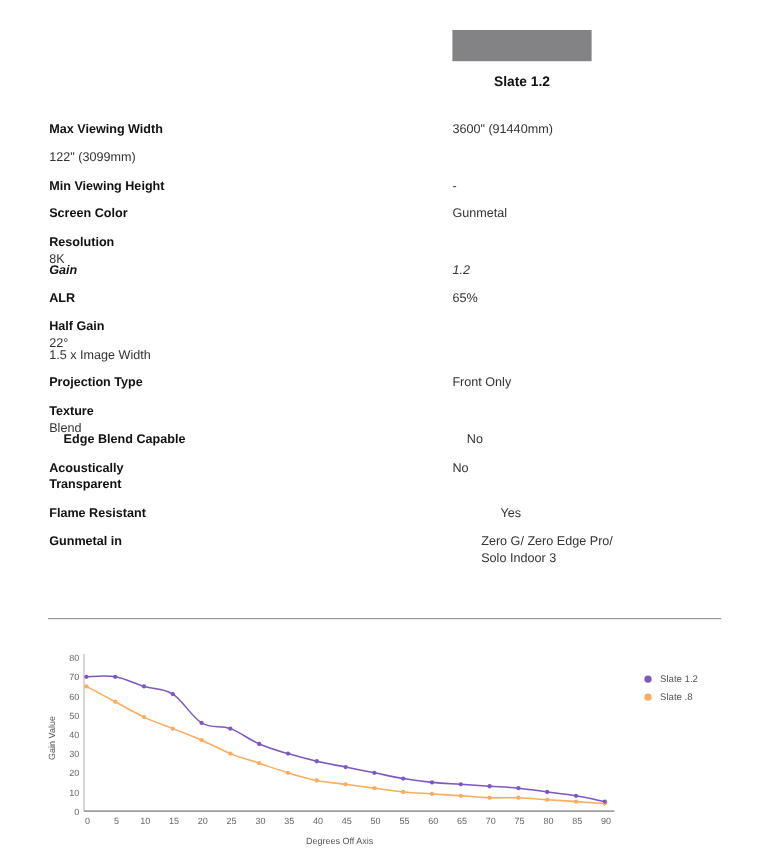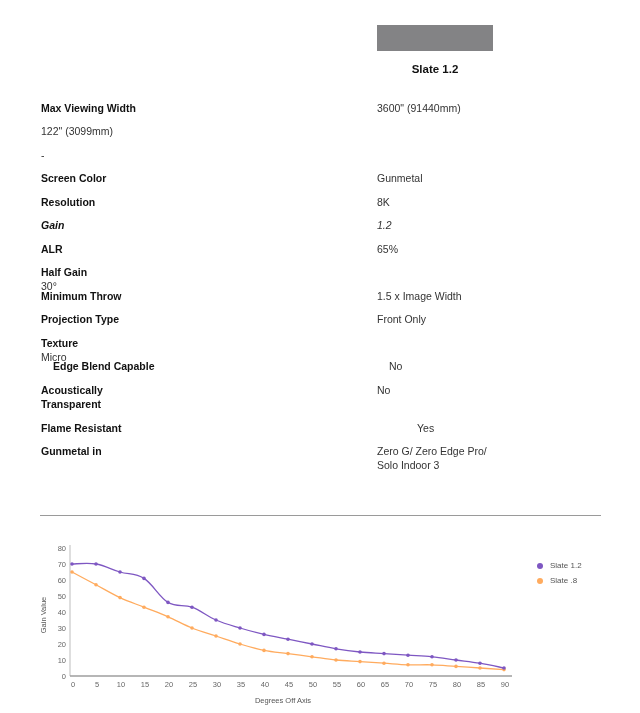--- a/index.html
+++ b/index.html
@@ -37,69 +37,69 @@
 
 <div class="specs" id="specs">
     <div class="spec-row" style="position: absolute; top: 2px;">
       <div class="spec-label">Max Viewing Width</div>
       <div class="spec-value">3600" (91440mm)</div>
     </div>
     <div class="spec-row" style="position: absolute; top: 25px;">
       <div class="spec-value">122" (3099mm)</div>
     </div>
     <div class="spec-row" style="position: absolute; top: 49px;">
+      <div class="spec-label">Min Viewing Height</div>
       <div class="spec-value">-</div>
     </div>
     <div class="spec-row" style="position: absolute; top: 72px;">
       <div class="spec-label">Screen Color</div>
       <div class="spec-value">Gunmetal</div>
     </div>
-    <div class="spec-row" style="position: absolute; top: 96px;">
+    <div class="spec-row" style="position: absolute; top: 96px; flex-direction: column;">
       <div class="spec-label">Resolution</div>
       <div class="spec-value">8K</div>
     </div>
     <div class="spec-row" style="position: absolute; top: 119px; font-style: italic;">
       <div class="spec-label">Gain</div>
       <div class="spec-value">1.2</div>
     </div>
     <div class="spec-row" style="position: absolute; top: 143px;">
       <div class="spec-label">ALR</div>
       <div class="spec-value">65%</div>
     </div>
     <div class="spec-row" style="position: absolute; top: 166px; flex-direction: column;">
       <div class="spec-label">Half Gain</div>
-      <div class="spec-value">30°</div>
+      <div class="spec-value">22°</div>
     </div>
     <div class="spec-row" style="position: absolute; top: 190px;">
-      <div class="spec-label">Minimum Throw</div>
       <div class="spec-value">1.5 x Image Width</div>
     </div>
     <div class="spec-row" style="position: absolute; top: 213px;">
       <div class="spec-label">Projection Type</div>
       <div class="spec-value">Front Only</div>
     </div>
     <div class="spec-row" style="position: absolute; top: 237px; flex-direction: column;">
       <div class="spec-label">Texture</div>
-      <div class="spec-value">Micro</div>
+      <div class="spec-value">Blend</div>
     </div>
     <div class="spec-row" style="position: absolute; top: 260px; margin-left: 12px;">
       <div class="spec-label">Edge Blend Capable</div>
       <div class="spec-value">No</div>
     </div>
     <div class="spec-row" style="position: absolute; top: 284px;">
       <div class="spec-label" style="width: 90px; margin-right: 246px;">Acoustically Transparent</div>
       <div class="spec-value">No</div>
     </div>
     <div class="spec-row" style="position: absolute; top: 322px; gap: 40px;">
       <div class="spec-label">Flame Resistant</div>
       <div class="spec-value">Yes</div>
     </div>
     <div class="spec-row" style="position: absolute; top: 345px;">
       <div class="spec-label">Gunmetal in</div>
-      <div class="spec-value" style="width: 125px;">Zero G/ Zero Edge Pro/ Solo Indoor 3</div>
+      <div class="spec-value" style="width: 125px; margin-left: 24px;">Zero G/ Zero Edge Pro/ Solo Indoor 3</div>
     </div>
   </div>
 
 <div class="divider"></div>
 
 <div class="chart">
   <svg id="chart-svg" width="640" height="183">
       <line x1="70" y1="15" x2="70" y2="146" stroke="#bdbdbd" stroke-width="1"></line>
       <line x1="70" y1="146" x2="512" y2="146" stroke="#9e9e9e" stroke-width="1.5"></line>
       <text x="66" y="149" text-anchor="end" font-size="7.5" fill="#666">0</text>

